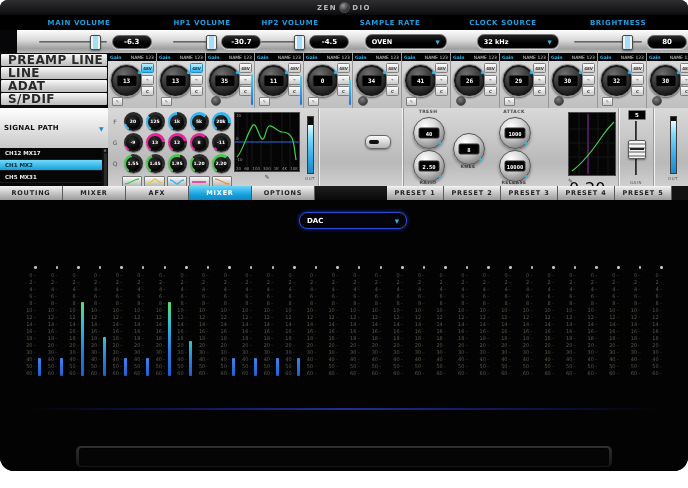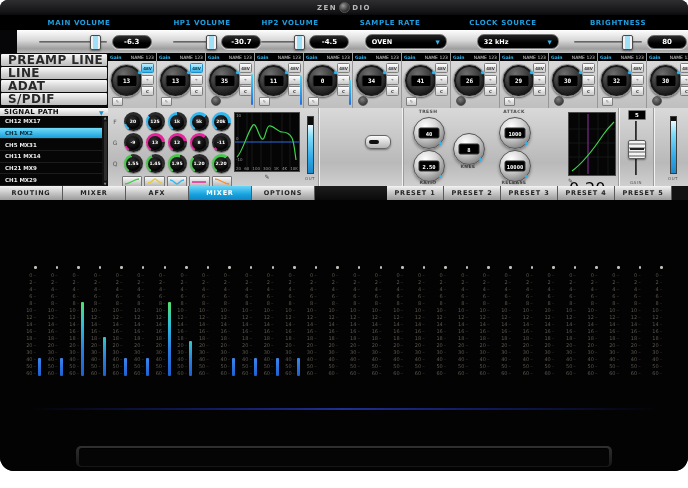--- a/index.html
+++ b/index.html
@@ -54,21 +54,21 @@
   .penbtn{position:absolute;left:4px;bottom:2px;width:9px;height:7px;border:1px solid #7e7e7e;border-radius:1px;
     background:linear-gradient(180deg,#fff,#c9c9c9);font-size:4px;color:#333;display:flex;align-items:center;justify-content:center;}
   .led{position:absolute;left:5px;bottom:2px;width:8px;height:8px;border-radius:50%;border:1px solid #555;
     background:radial-gradient(circle at 40% 30%,#808080,#202020);}
   .smeter{position:absolute;right:1px;bottom:3px;width:2px;background:linear-gradient(180deg,#49d6f2,#1e6fe0);border-radius:1px;}
 
   
   .row-b{position:absolute;top:108px;left:0;right:0;height:78px;display:flex;background:linear-gradient(180deg,#d9d9d9,#b9b9b9 70%,#cfcfcf);}
   .sp-col{width:108px;flex:0 0 108px;display:flex;flex-direction:column;background:#000;}
   .sp-head{height:13px;background:linear-gradient(180deg,#fff,#c8c8c8);display:flex;align-items:center;justify-content:space-between;
-    padding:0 4px;font-size:7px;font-weight:bold;color:#101010;letter-spacing:.3px;}
+    padding:16px 4px;font-size:7px;font-weight:bold;color:#101010;letter-spacing:.3px;}
   .sp-head .arrow{color:#1b8ec8;font-size:6px;}
   .sp-list{flex:1;position:relative;background:#060606;padding-right:6px;}
   .sp-item{height:10.7px;display:flex;align-items:center;padding-left:5px;color:#ececec;font-size:5.5px;font-weight:bold;
     border-bottom:1px solid #1c1c1c;}
   .sp-item.sel{background:linear-gradient(180deg,#74dafa,#17a0dc);color:#052a3a;}
   .sp-scroll{position:absolute;right:0;top:0;bottom:0;width:6px;background:#101010;display:flex;flex-direction:column;
     justify-content:space-between;align-items:center;color:#8a8a8a;font-size:3.5px;}
   .sp-scroll .thumb{flex:1;width:3px;margin:1px 0;background:#2c2c2c;border-radius:2px;}
 
   .eq-zone{width:124px;flex:0 0 124px;padding-top:3px;}
@@ -681,20 +681,24 @@
       <div class="tab-gap"></div>
       <div class="tab ptab">PRESET 1</div>
       <div class="tab ptab">PRESET 2</div>
       <div class="tab ptab">PRESET 3</div>
       <div class="tab ptab">PRESET 4</div>
       <div class="tab ptab">PRESET 5</div>
       <div class="tab-end"></div>
     </div>
 
   <div class="content">
+    <div class="dac-select">
+      <span>DAC</span>
+      <span class="arrow">▼</span>
+    </div>
     <div id="meters">
         <div class="mcol">
           <i class="mdot"></i>
           <div class="mrow">
             <span class="mnum">0</span>
             <span class="mtick">–</span>
           </div>
           <div class="mrow">
             <span class="mnum">2</span>
             <span class="mtick">–</span>

